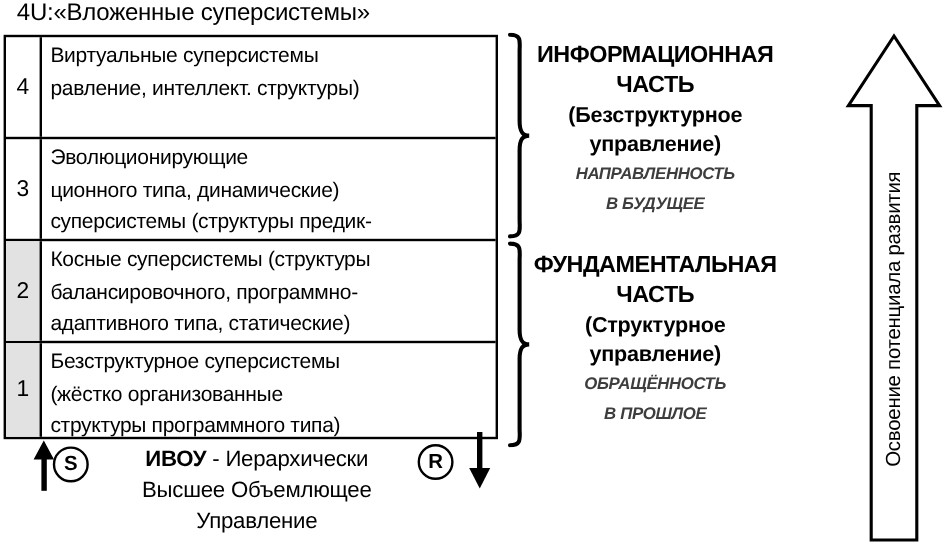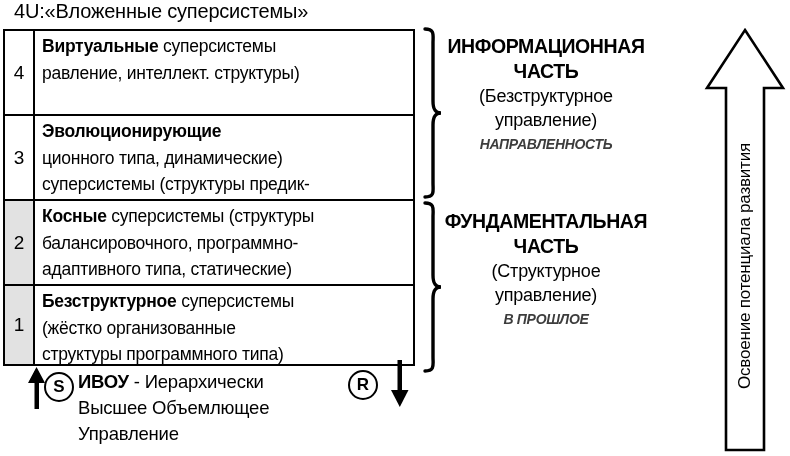--- a/index.html
+++ b/index.html
@@ -60,21 +60,21 @@
   }
   .level-num.shaded { background: #e2e2e2; }
   .level-text {
     flex: 1 1 auto;
     padding: 2px 4px 0 7px;
     box-sizing: border-box;
     font-size: 17.5px;
     line-height: 26.5px;
     letter-spacing: -0.25px;
   }
-  .level-text b { font-weight: bold; }
+  .level-text b { font-weight: normal; }
 
   
   .brace {
     position: absolute;
     left: 421px;
     width: 22px;
   }
   .brace svg { display: block; width: 100%; height: 100%; }
 
   
@@ -87,20 +87,21 @@
   .part-title {
     font-size: 19.5px;
     font-weight: bold;
     line-height: 25px;
     letter-spacing: -0.4px;
   }
   .part-sub {
     font-size: 18px;
     line-height: 24px;
     letter-spacing: -0.2px;
+    font-weight: bold;
   }
   .part-italic {
     font-size: 14px;
     font-weight: bold;
     font-style: italic;
     line-height: 25px;
     color: #3d3d3d;
     letter-spacing: -0.3px;
   }
 
@@ -155,20 +156,21 @@
     font-weight: bold;
     background: #fff;
   }
   #badge-s { left: 44px; top: 6px; }
   #badge-r { left: 348px; top: 4px; }
   #legend-text {
     position: absolute;
     left: 78px;
     top: 3px;
     width: 272px;
+    text-align: center;
     font-size: 18.5px;
     line-height: 26px;
     letter-spacing: -0.2px;
   }
   #legend-text .lead { font-weight: bold; }
   .vec { position: absolute; }
 </style>
 </head>
 <body>
 
@@ -226,27 +228,29 @@
       <path d="M4,2 C14,2 12,8 12,16 L12,74 C12,82 14,86 20,86 C14,86 12,90 12,98 L12,156 C12,164 14,170 4,170" fill="none" stroke="#000" stroke-width="3.4" stroke-linecap="round" vector-effect="non-scaling-stroke"></path>
     </svg>
   </div>
 
   <div class="part-block" style="top:34px;">
     <div class="part-title">ИНФОРМАЦИОННАЯ</div>
     <div class="part-title">ЧАСТЬ</div>
     <div class="part-sub">(Безструктурное</div>
     <div class="part-sub">управление)</div>
     <div class="part-italic">НАПРАВЛЕННОСТЬ</div>
+    <div class="part-italic">В БУДУЩЕЕ</div>
   </div>
 
   <div class="part-block" style="top:209px;">
     <div class="part-title">ФУНДАМЕНТАЛЬНАЯ</div>
     <div class="part-title">ЧАСТЬ</div>
     <div class="part-sub">(Структурное</div>
     <div class="part-sub">управление)</div>
+    <div class="part-italic">ОБРАЩЁННОСТЬ</div>
     <div class="part-italic">В ПРОШЛОЕ</div>
   </div>
 
   <div id="growth-arrow">
     <svg width="84" height="428" viewBox="0 0 84 428" aria-hidden="true">
       <path d="M42,4 L80,62 L61,62 L61,424 L23,424 L23,62 L4,62 Z" fill="#ffffff" stroke="#000000" stroke-width="2.6" stroke-linejoin="miter"></path>
     </svg>
     <div id="growth-arrow-label">
       <span>Освоение потенциала развития</span>
     </div>

